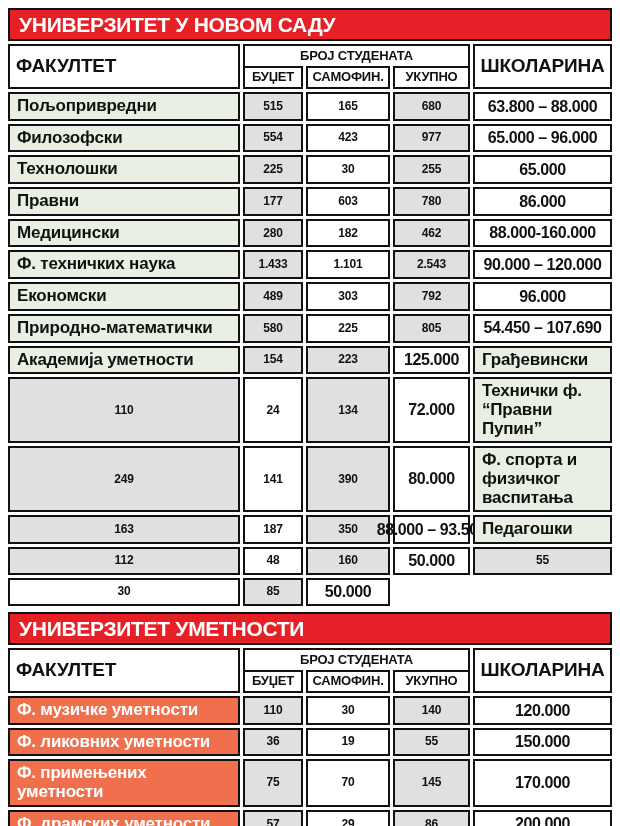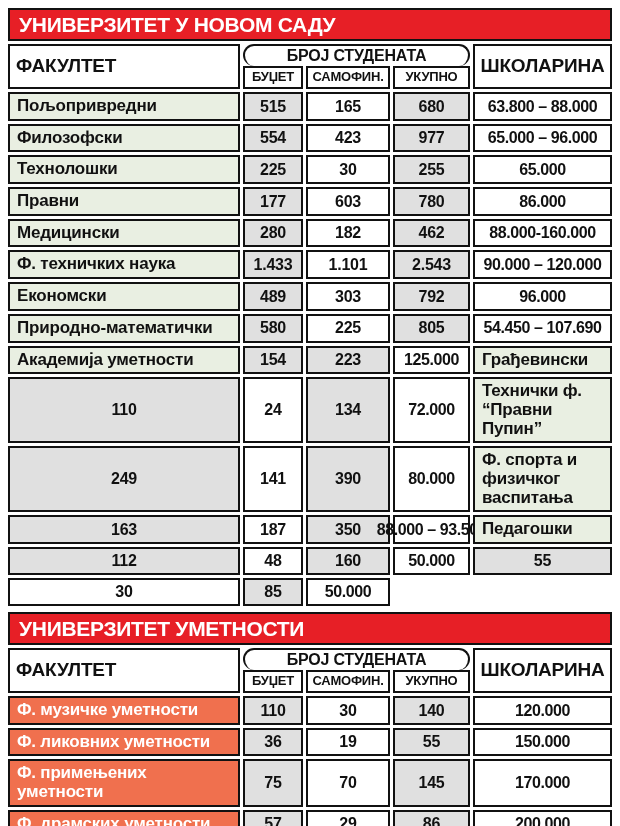--- a/index.html
+++ b/index.html
@@ -29,30 +29,30 @@
   }
   .bgrid { row-gap:3px; grid-auto-rows:minmax(28px, auto); }
   .cell {
     box-sizing:border-box;
     border:2px solid #111;
     background:#fff;
     display:flex; align-items:center; justify-content:center;
     font-weight:bold; line-height:1.1; letter-spacing:-0.2px;
   }
   .h-fac   { grid-column:1; grid-row:1/3; justify-content:flex-start; padding-left:6px; font-size:19px; }
-  .h-group { grid-column:2/5; grid-row:1; font-size:16px; border-bottom:0;border-radius:11px; }
+  .h-group { grid-column:2/5; grid-row:1; font-size:13px; border-bottom:0; }
   .h-tui   { grid-column:5; grid-row:1/3; font-size:19px; }
   .h-sub   { grid-row:2; font-size:13px; }
   .fac {
     justify-content:flex-start; padding:3px 7px;
     background:var(--row-green, #e9efe2);
     font-size:17px;
   }
   .arts .fac { background:var(--row-orange, #f0704e); color:#fff; }
-  .num { font-size:16px; }
+  .num { font-size:12px; }
   .gray { background:var(--cell-gray, #e0e0e0); }
   .tui  { font-size:16px; letter-spacing:-0.4px; white-space:nowrap; }
 </style>
 </head>
 <body>
 
 <div>
 
   <div class="section">
     <div class="banner">

